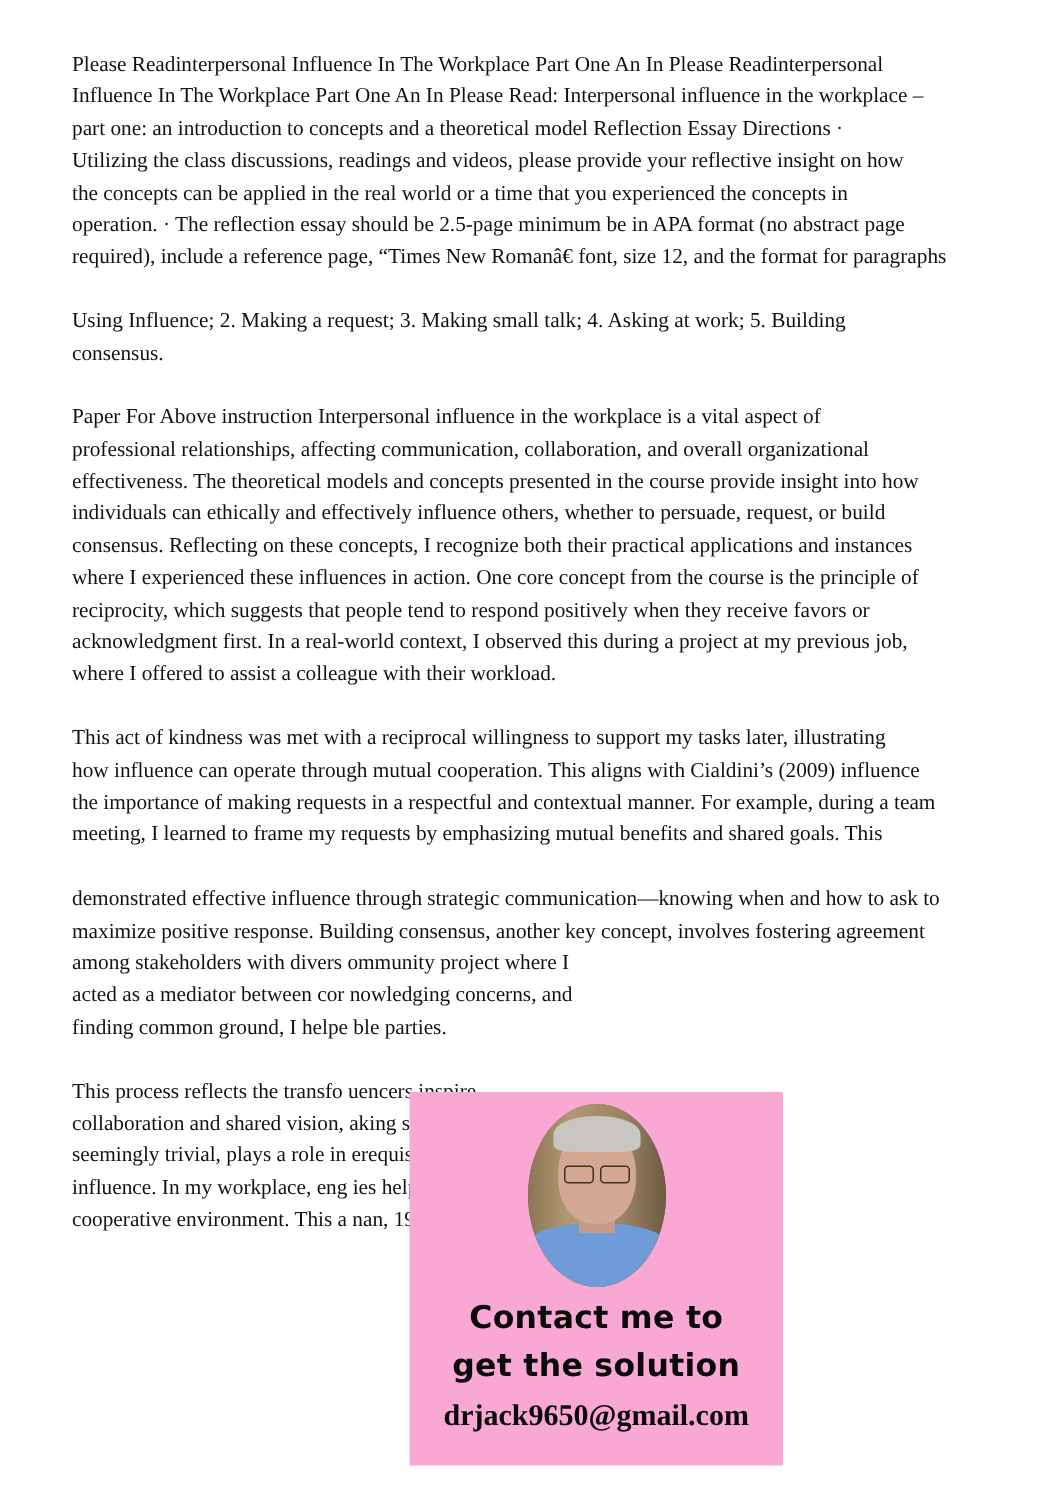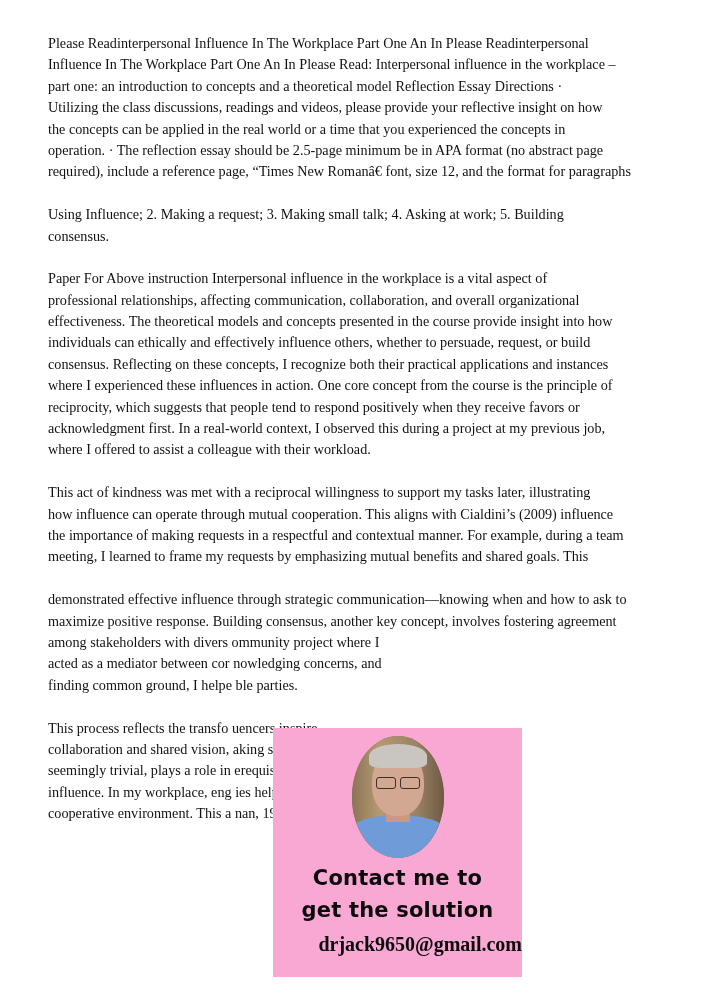--- a/index.html
+++ b/index.html
@@ -102,21 +102,21 @@
       color: #0b0b0b;
       font-size: 21px;
       letter-spacing: 0.2px;
     }
     .ad-line-1 { top: 138px; }
     .ad-line-2 { top: 170px; }
     .ad-email {
       position: absolute;
       left: 0; right: 0;
       top: 205px;
-      text-align: right;
+      text-align: center;
       font-family: "Liberation Serif", "DejaVu Serif", serif;
       font-weight: bold;
       font-size: 20px;
       color: #0b0b0b;
     }
   </style>
 </head>
 <body>
 
 <div class="page">

